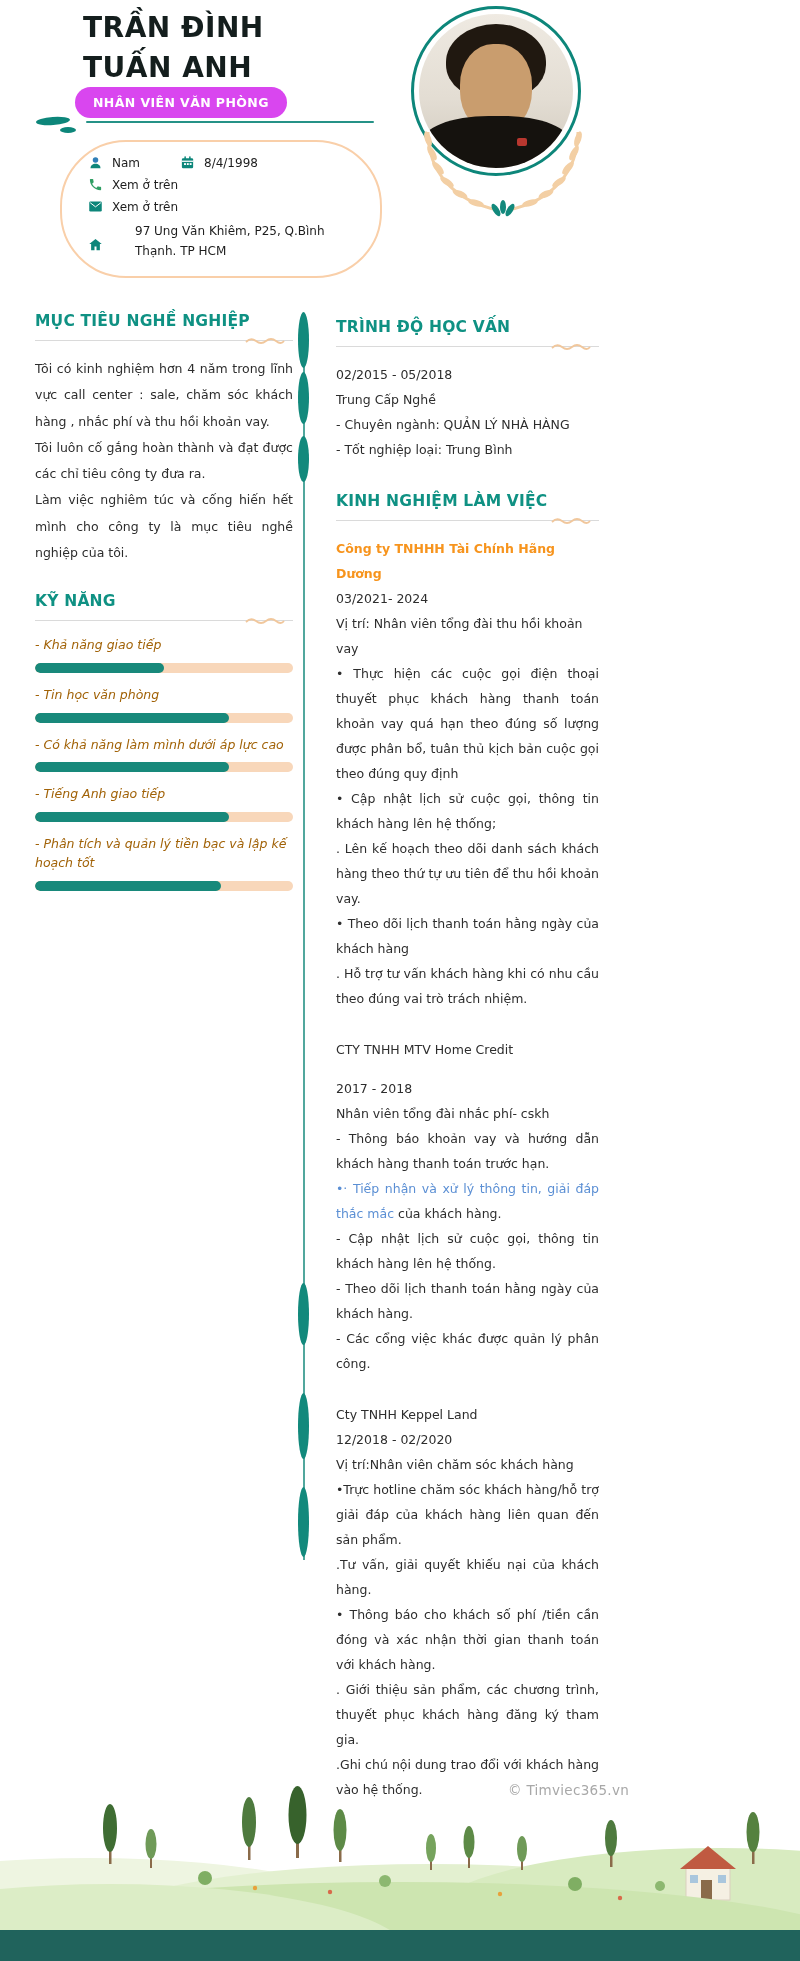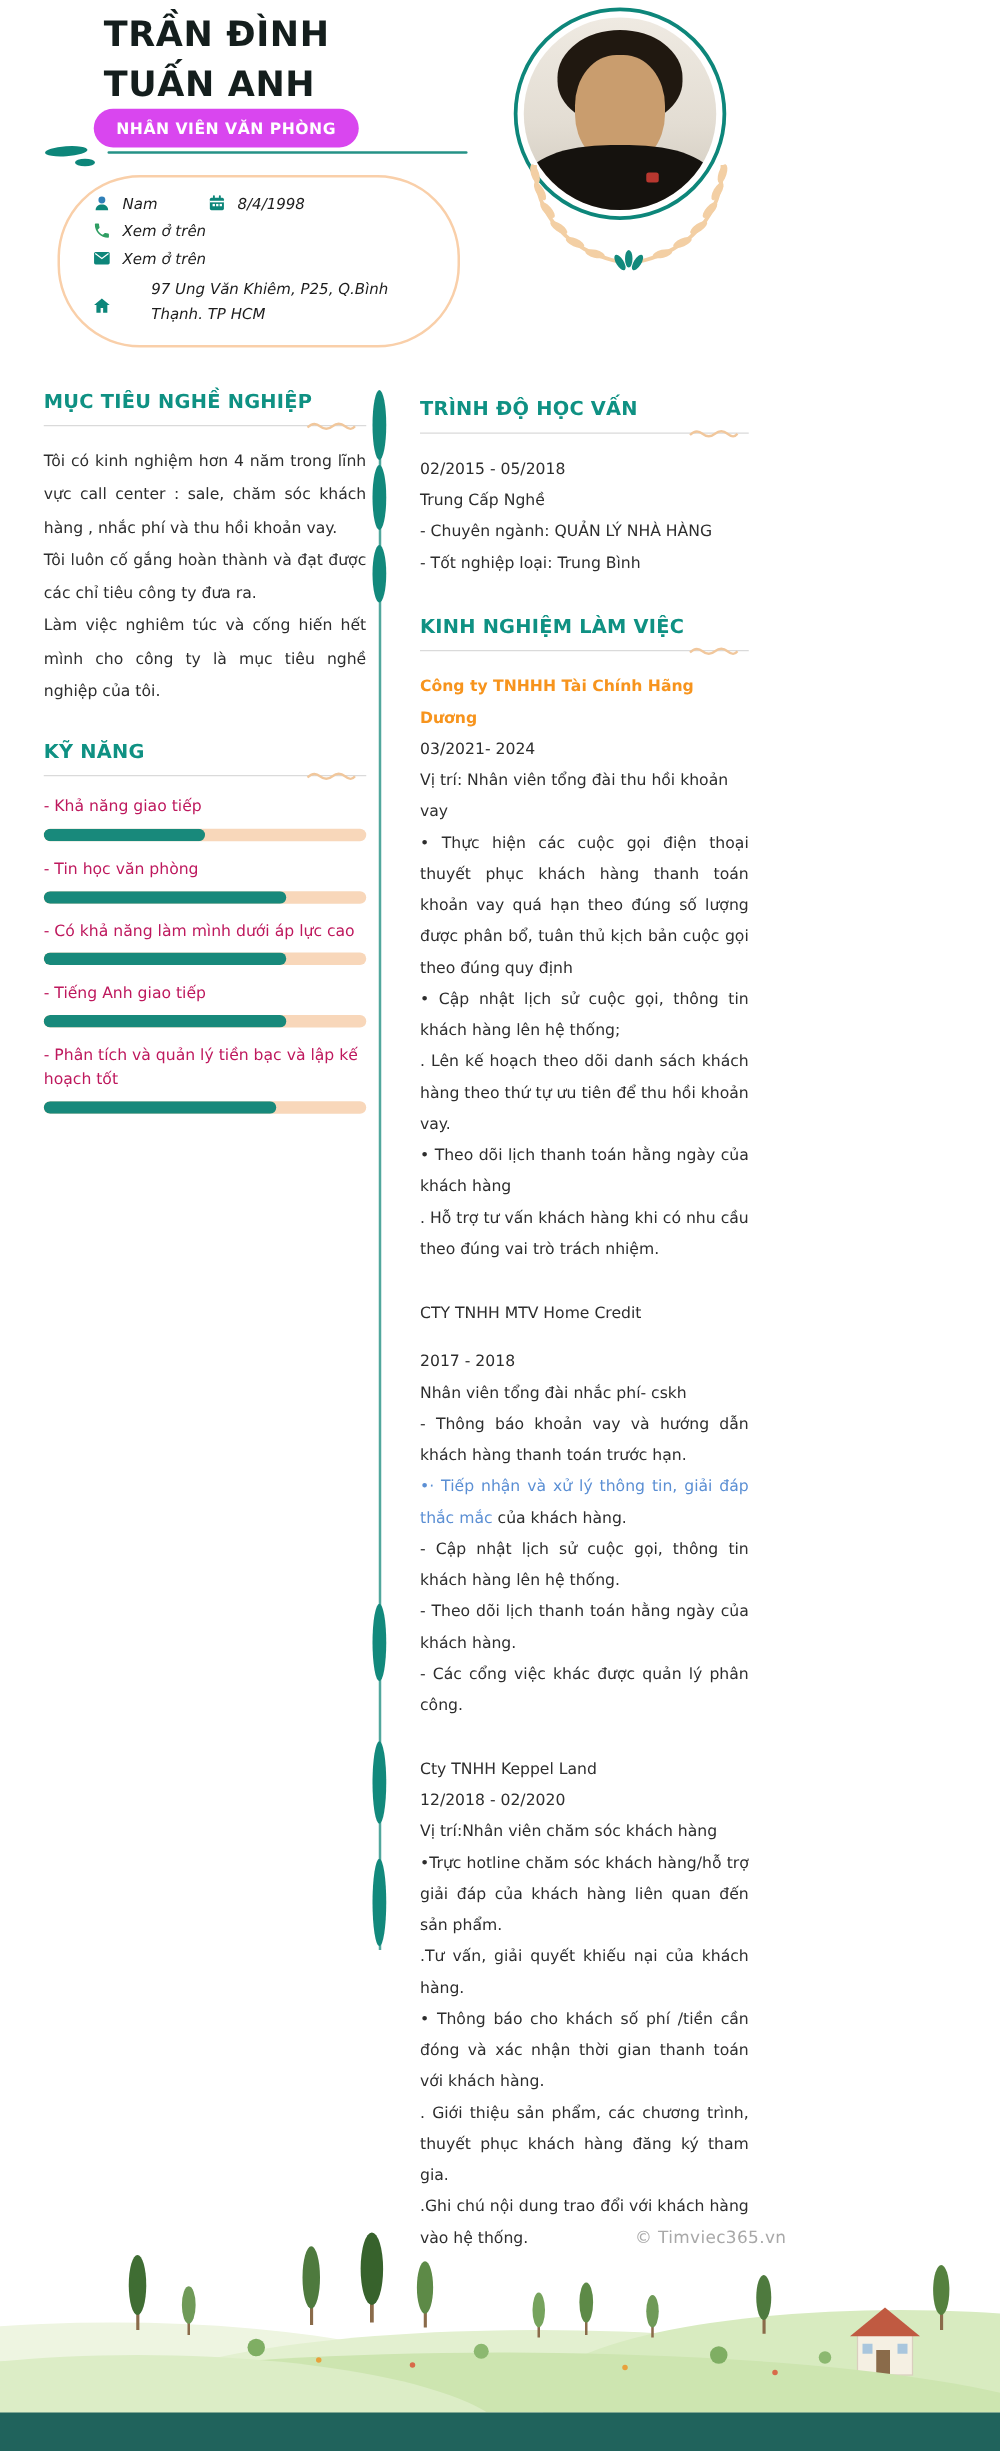--- a/index.html
+++ b/index.html
@@ -20,40 +20,40 @@
   .ring { position:absolute; left:5px; top:4px; width:170px; height:170px; border:3px solid #0d867a; border-radius:50%; }
   .photo { position:absolute; left:13px; top:12px; width:154px; height:154px; border-radius:50%; overflow:hidden;
            background:linear-gradient(180deg,#efeae2 0%,#e3ddd3 55%,#cfc8bc 100%); }
   .ph-hair { position:absolute; left:27px; top:10px; width:100px; height:76px; background:#201810; border-radius:50% 50% 46% 46%; }
   .ph-face { position:absolute; left:41px; top:30px; width:72px; height:88px; background:#c99d6e; border-radius:46%; }
   .ph-body { position:absolute; left:2px; top:102px; width:150px; height:60px; background:#15120e; border-radius:45% 45% 0 0; }
   .ph-logo { position:absolute; left:98px; top:124px; width:10px; height:8px; background:#b8372f; border-radius:2px; }
   .laurel { position:absolute; left:-8px; top:124px; }
 
   
-  .contact { position:absolute; left:46px; top:140px; width:322px; height:138px; border:2px solid #f9cfa9; border-radius:66px; padding:13px 30px 10px 26px;font-style:italic; }
+  .contact { position:absolute; left:60px; top:140px; width:322px; height:138px; border:2px solid #f9cfa9; border-radius:66px; padding:13px 30px 10px 26px; }
   .crow { display:flex; margin-bottom:7px; }
   .ccell { display:flex; align-items:center; gap:9px; font-size:12px; color:#1d1d1d; }
   .ccell.w { width:92px; }
   .ccell.top { align-items:center;gap:32px; }
   .ccell.top .cicon { margin-top:6px; }
   .cicon { flex:0 0 auto; }
   .addr { line-height:1.7; width:232px; }
 
   
   .col-left  { position:absolute; left:35px;  top:312px; width:258px; }
   .col-right { position:absolute; left:336px; top:318px; width:263px; }
 
   .sec-h { position:relative; color:#0f9183; font-size:15.5px; font-weight:700; letter-spacing:.2px; padding-bottom:10px; border-bottom:1px solid #dadada; margin-bottom:15px; }
   .squig { position:absolute; right:8px; bottom:-5px; }
 
   .para { font-size:12.5px; line-height:2.1; text-align:justify; color:#2d2d2d; }
   .skills-sec { margin-top:26px; }
   .skill { margin-bottom:13px; }
-  .skill-label { font-size:12.5px; color:#be185d; margin-bottom:8px; line-height:1.5; }
+  .skill-label { font-size:12.5px; color:#a16207; margin-bottom:8px; line-height:1.5;font-style:italic; }
   .bar { width:100%; height:10px; background:#f8d7ba; border-radius:6px; overflow:hidden; }
   .fill { height:100%; background:#18897b; border-radius:6px; }
 
   
   .divider { position:absolute; left:303px; top:316px; width:2px; height:1244px; background:#17897c; opacity:.75; }
   .leaf { position:absolute; left:298px; width:11px; background:#12897c; border-radius:50%; }
 
   
   .edu-line, .jline, .bullet { font-size:12.5px; line-height:2.0; color:#2d2d2d; }
   .bullet { text-align:justify; }

